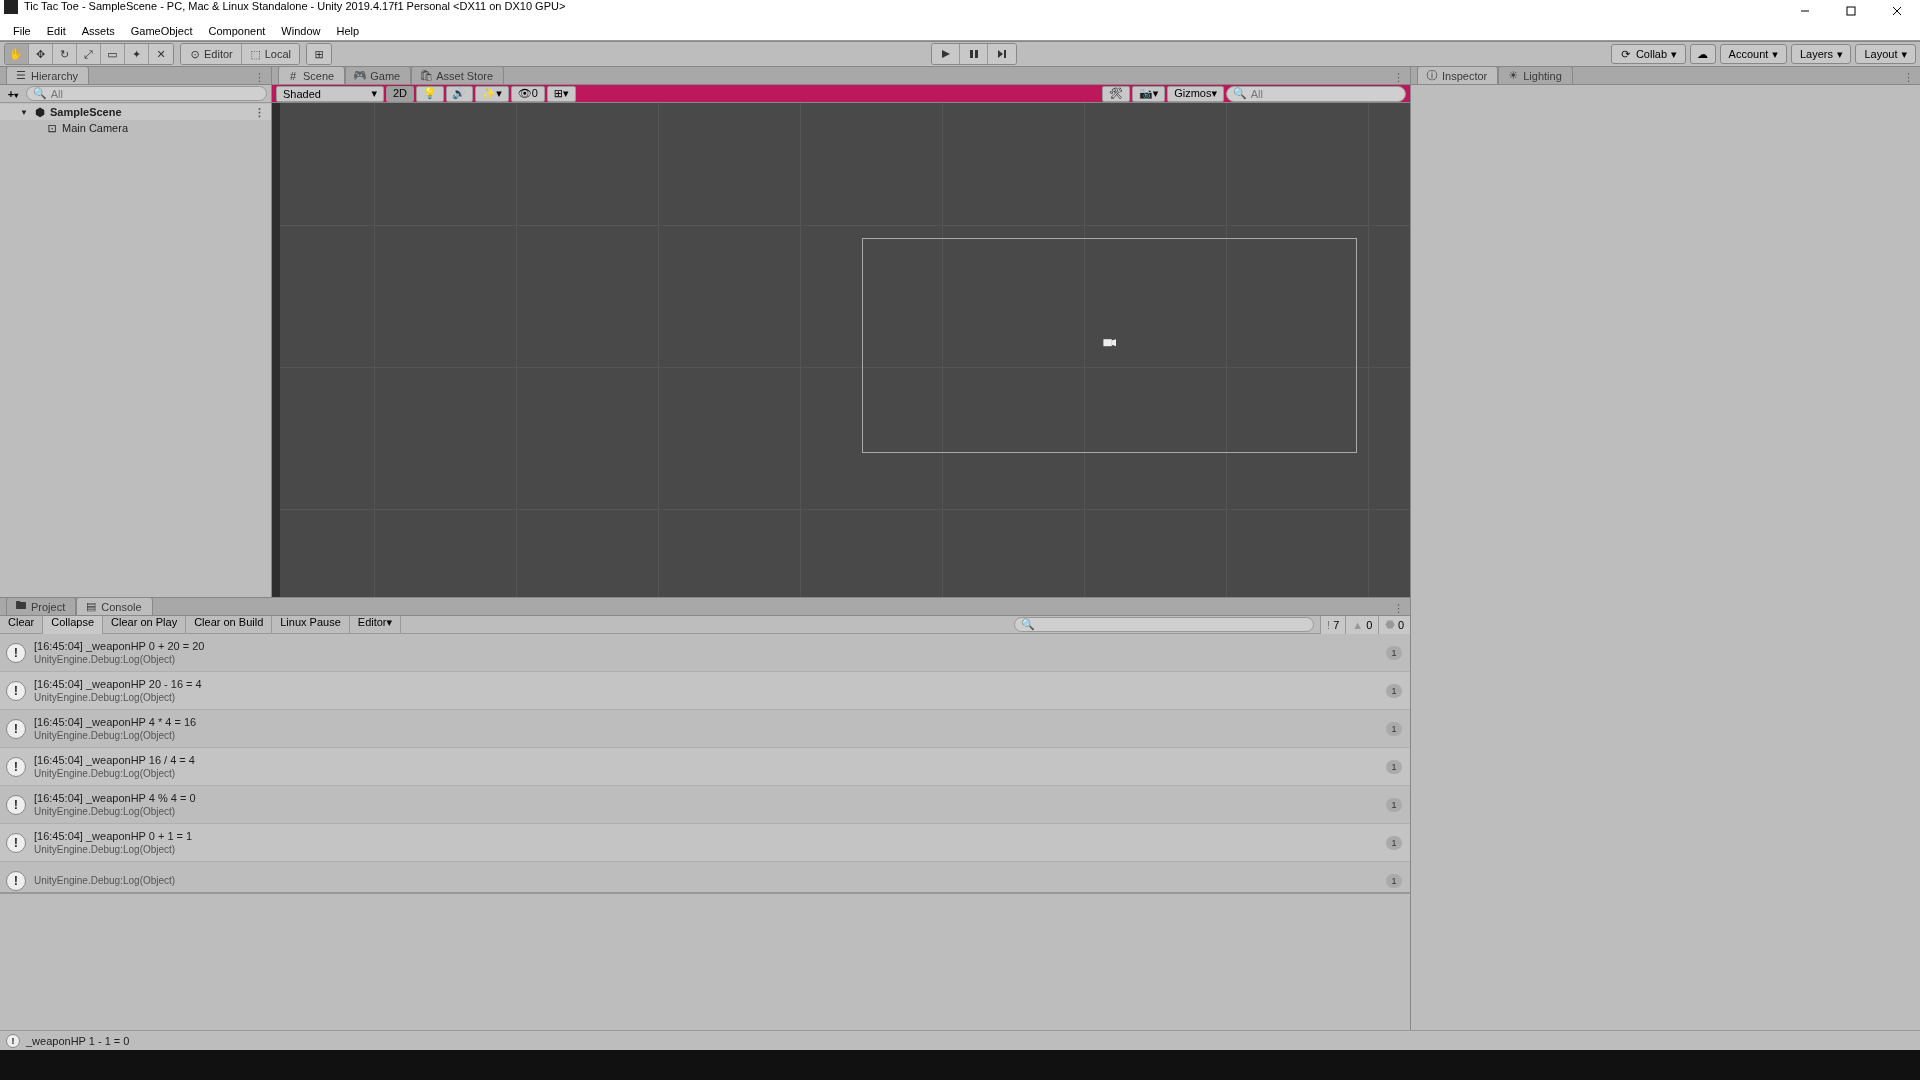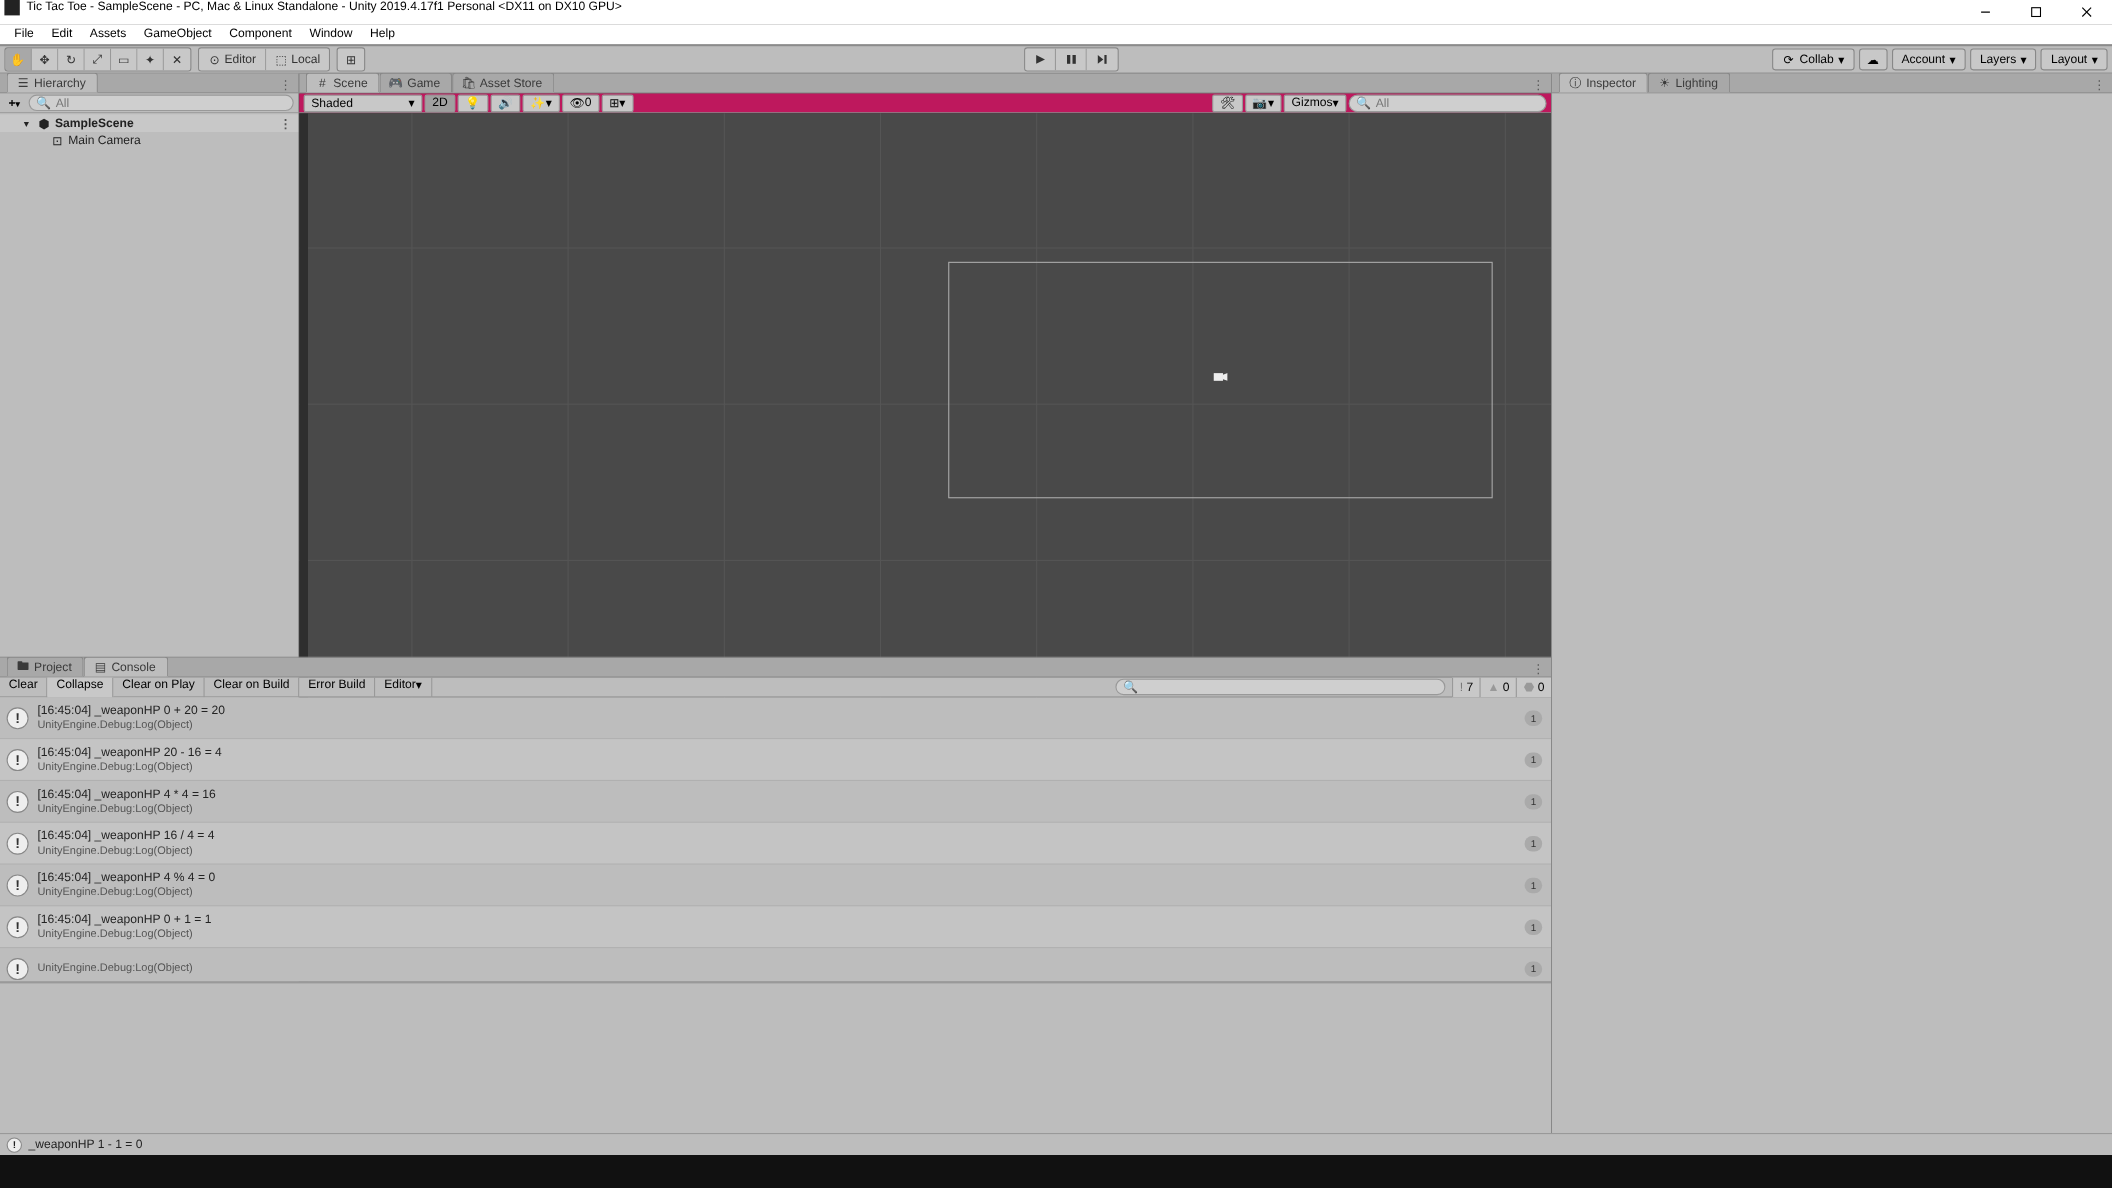--- a/index.html
+++ b/index.html
@@ -360,21 +360,21 @@
     <div class="cb togg">
         <span>Collapse</span>
       </div>
     <div class="cb">
         <span>Clear on Play</span>
       </div>
     <div class="cb">
         <span>Clear on Build</span>
       </div>
     <div class="cb">
-        <span>Error Build</span>
+        <span>Linux Pause</span>
       </div>
     <div class="cb">
         <span>Editor</span> 
         <span>▾</span>
       </div>
     <div class="flex"></div>
     <div class="csrch">
         <span>🔍</span>
       </div>
     <div class="count-btn">

